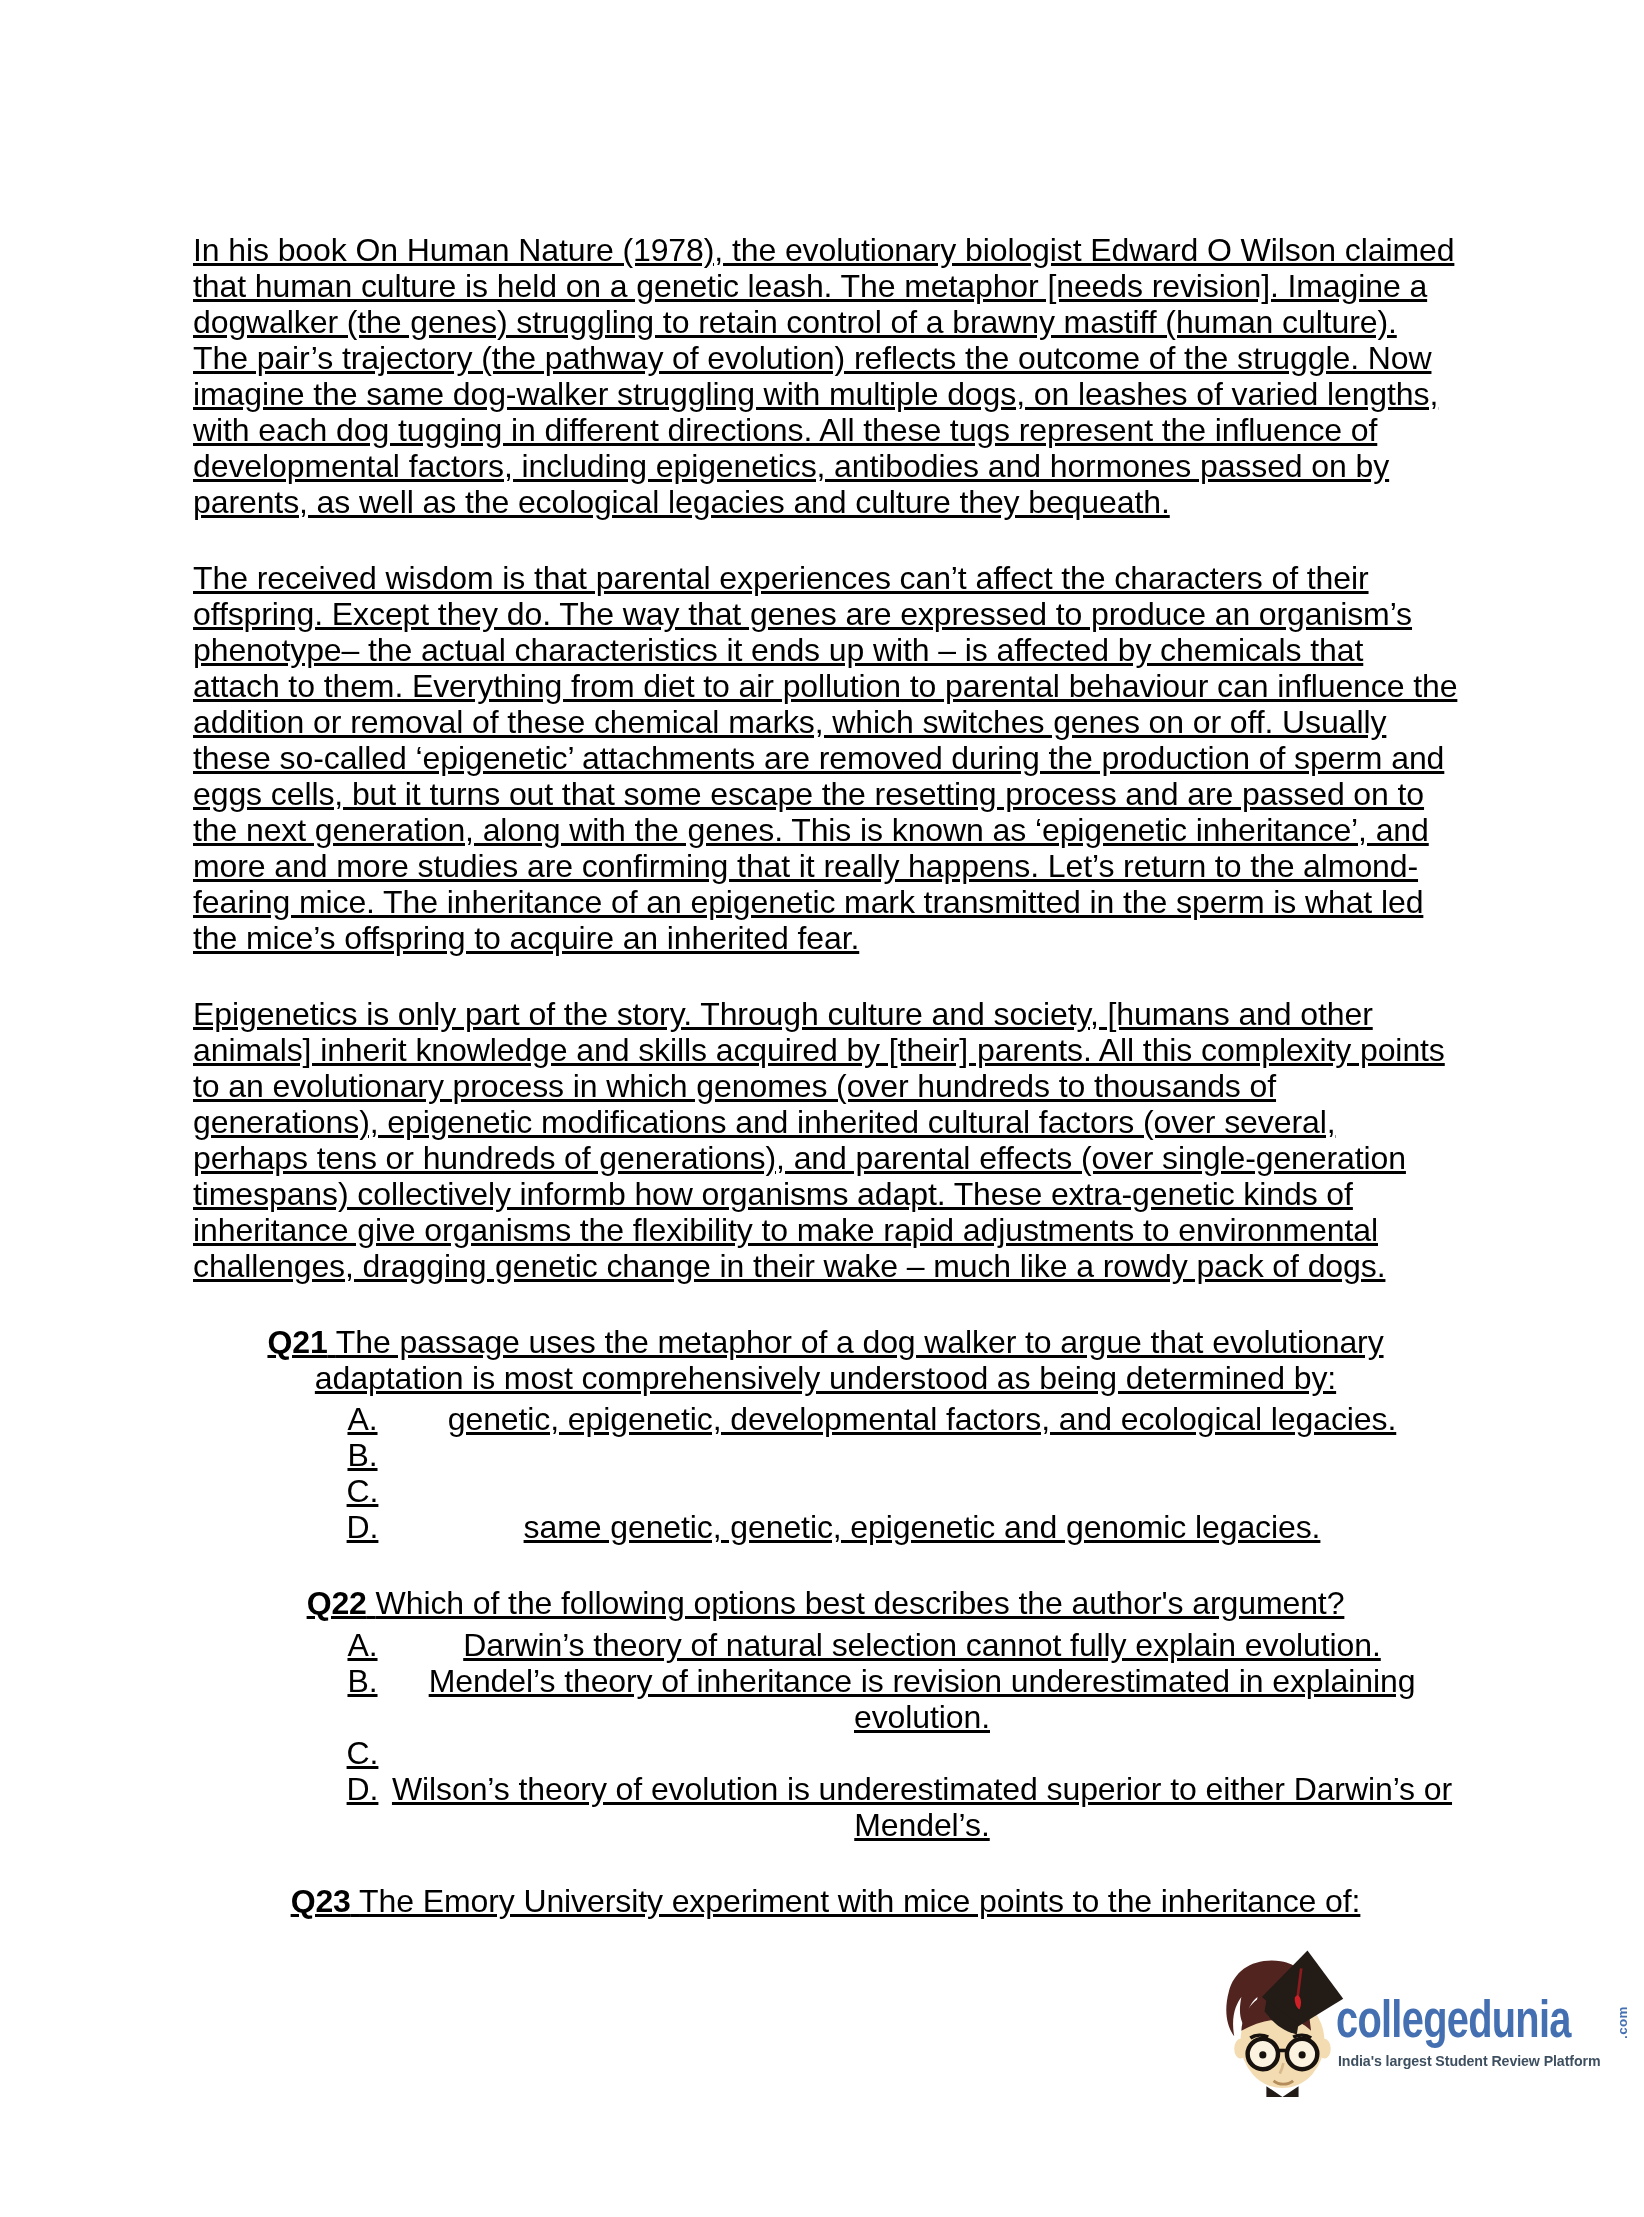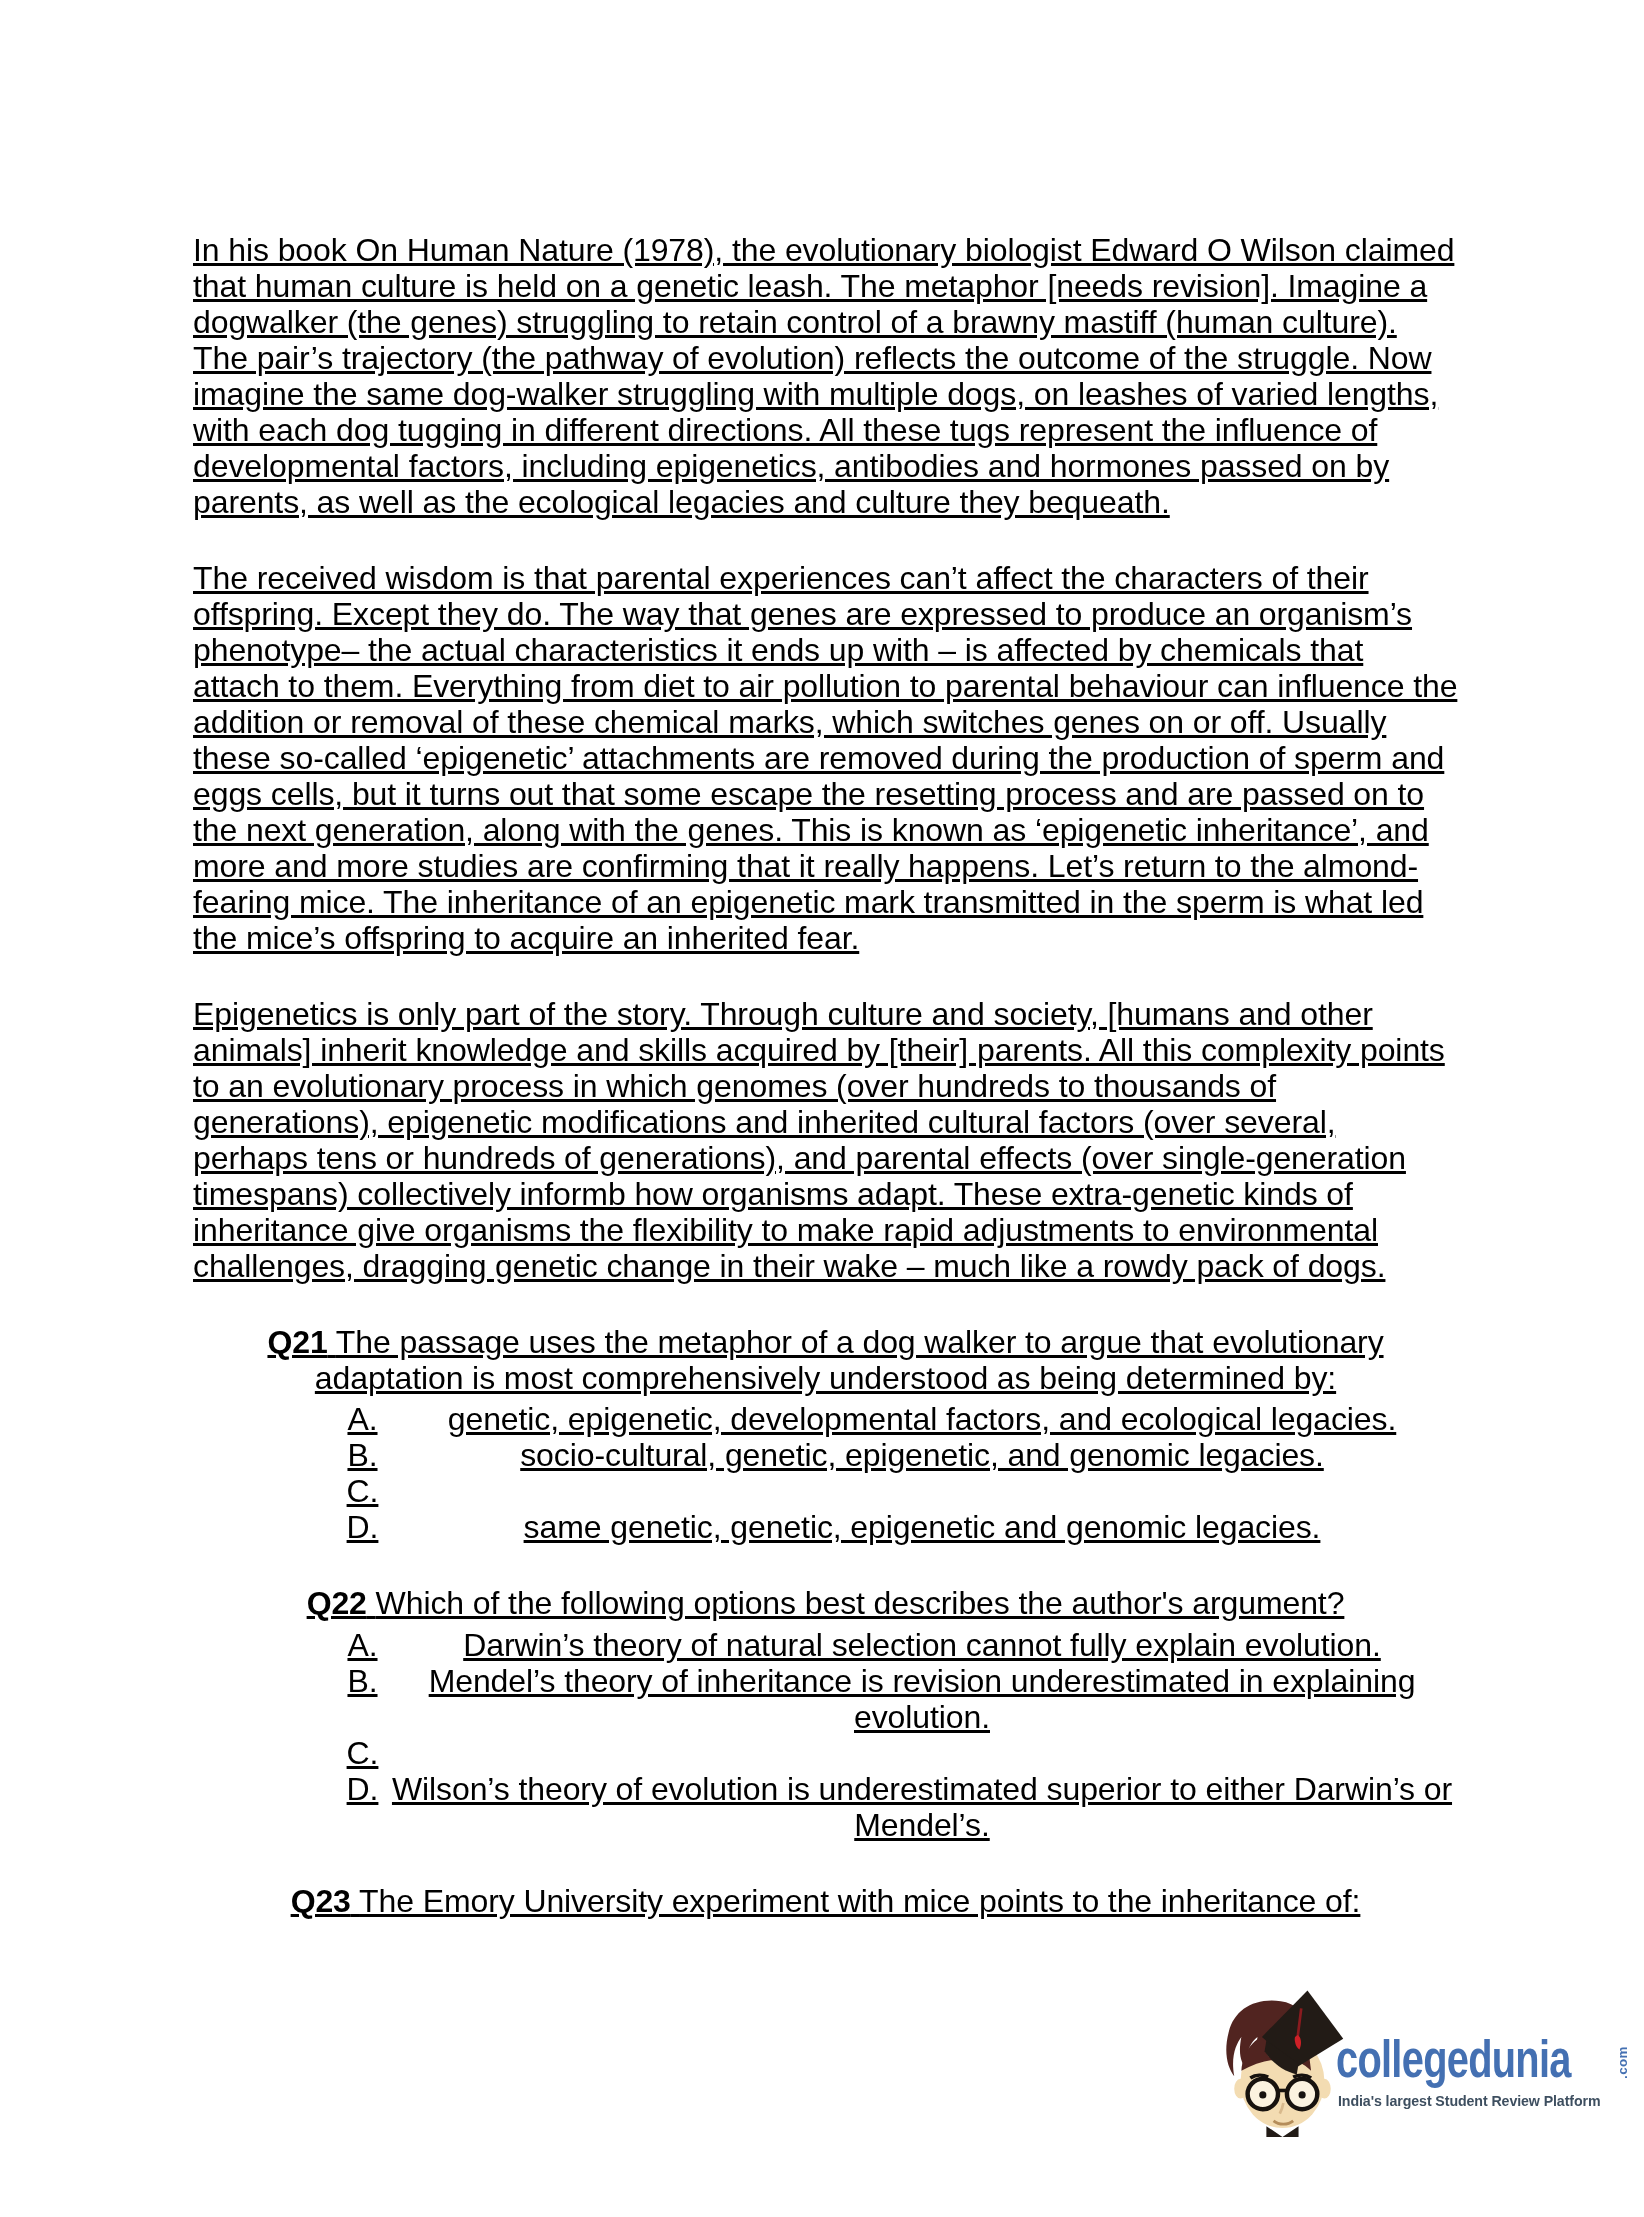--- a/index.html
+++ b/index.html
@@ -24,21 +24,21 @@
   }
   .para { margin: 0 0 40px 0; }
   .question { margin: 0 0 40px 0; text-align: center; }
   .q-text { margin: 0; }
   .qnum { font-weight: 700; }
   .options { margin-top: 5.4px; }
   .option { display: flex; padding-left: 146px; }
   .opt-marker { flex: 0 0 47px; width: 47px; }
   .opt-text { flex: 1 1 auto; }
 
-  .footer-logo { position: absolute; left: 1205px; top: 1980px; width: 421px; height: 158px; }
+  .footer-logo { position: absolute; left: 1205px; top: 1940px; width: 421px; height: 158px; }
   .mascot { position: absolute; left: 6.3px; top: 5.4px; width: 134px; height: 152px; }
   .brand-row {
     position: absolute; left: 131px; top: 54px;
     font-weight: 700; font-size: 51px; line-height: 51px;
     letter-spacing: -0.9px;
     transform: scaleX(0.78); transform-origin: left top;
     white-space: nowrap;
   }
   .brand-suffix {
     position: absolute; left: 399px; top: 75px;
@@ -65,21 +65,20 @@
 
     <div class="question">
       <p class="q-text"><b class="qnum">Q21</b> <span>The passage uses the metaphor of a dog walker to argue that evolutionary adaptation is most comprehensively understood as being determined by:</span></p>
       <div class="options">
         <div class="option">
             <span class="opt-marker">A.</span>
             <span class="opt-text">genetic, epigenetic, developmental factors, and ecological legacies.</span>
           </div>
         <div class="option">
             <span class="opt-marker">B.</span>
-            <span class="opt-text">socio-cultural, genetic, epigenetic, and genomic legacies.</span>
           </div>
         <div class="option">
             <span class="opt-marker">C.</span>
           </div>
         <div class="option">
             <span class="opt-marker">D.</span>
             <span class="opt-text">same genetic, genetic, epigenetic and genomic legacies.</span>
           </div>
       </div>
     </div>

